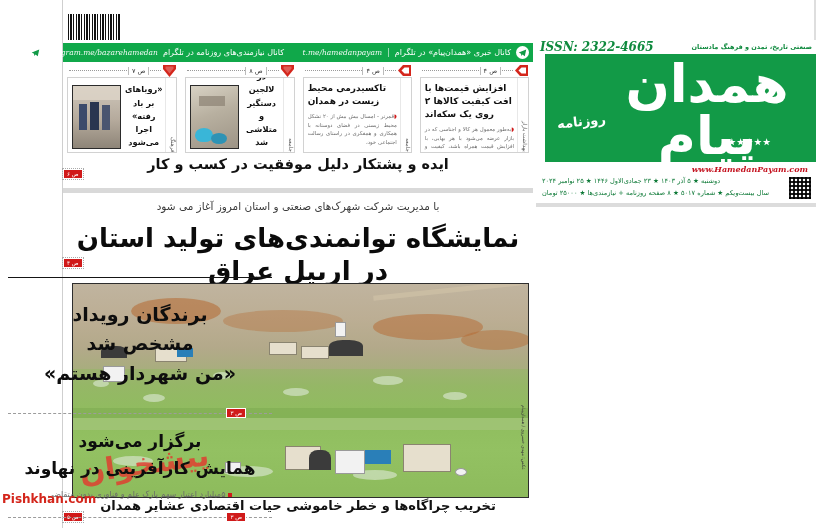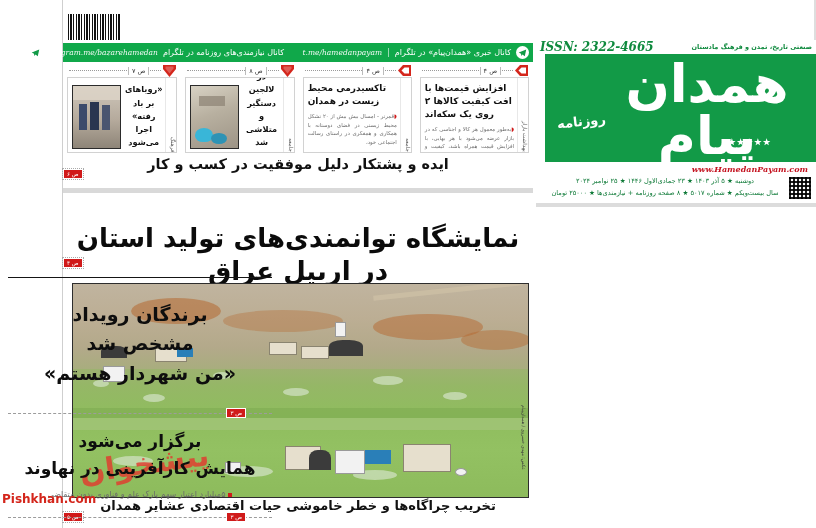--- a/index.html
+++ b/index.html
@@ -94,21 +94,21 @@
   .mast-sub{position:absolute;left:12px;top:60px;font-size:13px;color:#fff;font-weight:bold;transform:rotate(-6deg);}
   .mast-site{position:absolute;left:0;top:122px;width:280px;height:13px;background:#fff;
      display:flex;align-items:center;padding-right:8px;box-sizing:border-box;}
   .mast-site span{font-size:8px;color:#c4121f;font-weight:bold;font-style:italic;font-family:"DejaVu Serif",serif;}
   .mast-dateblock{position:absolute;left:0;top:135px;width:280px;height:26px;display:flex;direction:rtl;align-items:center;}
   .qr{flex:0 0 22px;height:22px;margin-right:4px;
      background:
       repeating-linear-gradient(90deg,#222 0 2px,#fff 2px 4px),
       repeating-linear-gradient(0deg,#222 0 2px,transparent 2px 4px);
      background-blend-mode:multiply;border:1px solid #fff;}
-  .dates{flex:1;text-align:center;color:#0f7a38;font-size:6.6px;line-height:1.75;padding-left:6px;}
+  .dates{flex:1;text-align:left;color:#0f7a38;font-size:6.6px;line-height:1.75;padding-left:6px;}
   .mast-rule{position:absolute;left:0;top:163px;width:280px;height:4px;background:#dcdcdc;}
 
   
   .side-sep{position:absolute;left:8px;width:264px;border-top:1px solid #151515;}
   .side-story{position:absolute;left:8px;width:264px;text-align:center;}
   .side-head{font-size:19px;font-weight:bold;color:#0e0e0e;line-height:1.55;}
   .side-head2{font-size:17px;font-weight:bold;color:#0e0e0e;line-height:1.6;}
   .side-sub{font-size:8px;color:#6a6a6a;margin-top:8px;text-align:center;}
   .side-sub .bullet{display:inline-block;width:4px;height:4px;background:#cf1a1a;margin-left:3px;vertical-align:middle;}
   .dashline{position:absolute;left:8px;width:264px;height:10px;}
@@ -243,20 +243,21 @@
     </div>
 
   </div>
 
   <div class="slogan-wrap">
     <div class="slogan">ایده و پشتکار دلیل موفقیت در کسب و کار</div>
     <span class="redchip" style="left:0;top:13px">ص ۶</span>
   </div>
   <div class="grayrule"></div>
 
+  <div class="kicker">با مدیریت شرکت شهرک‌های صنعتی و استان امروز آغاز می شود</div>
   <div class="mainhead">نمایشگاه توانمندی‌های تولید استان در اربیل عراق</div>
   <span class="redchip" style="left:63px;top:258px">ص ۴</span>
 
   <div class="photo-frame">
     <div class="ph-sky"></div>
     <div class="ph-hill"></div>
 
     <div class="ph-rock" style="left:58px;top:14px;width:90px;height:26px"></div>
     <div class="ph-rock" style="left:150px;top:26px;width:120px;height:22px;opacity:.35"></div>
     <div class="ph-rock" style="left:300px;top:30px;width:110px;height:26px;opacity:.5"></div>

